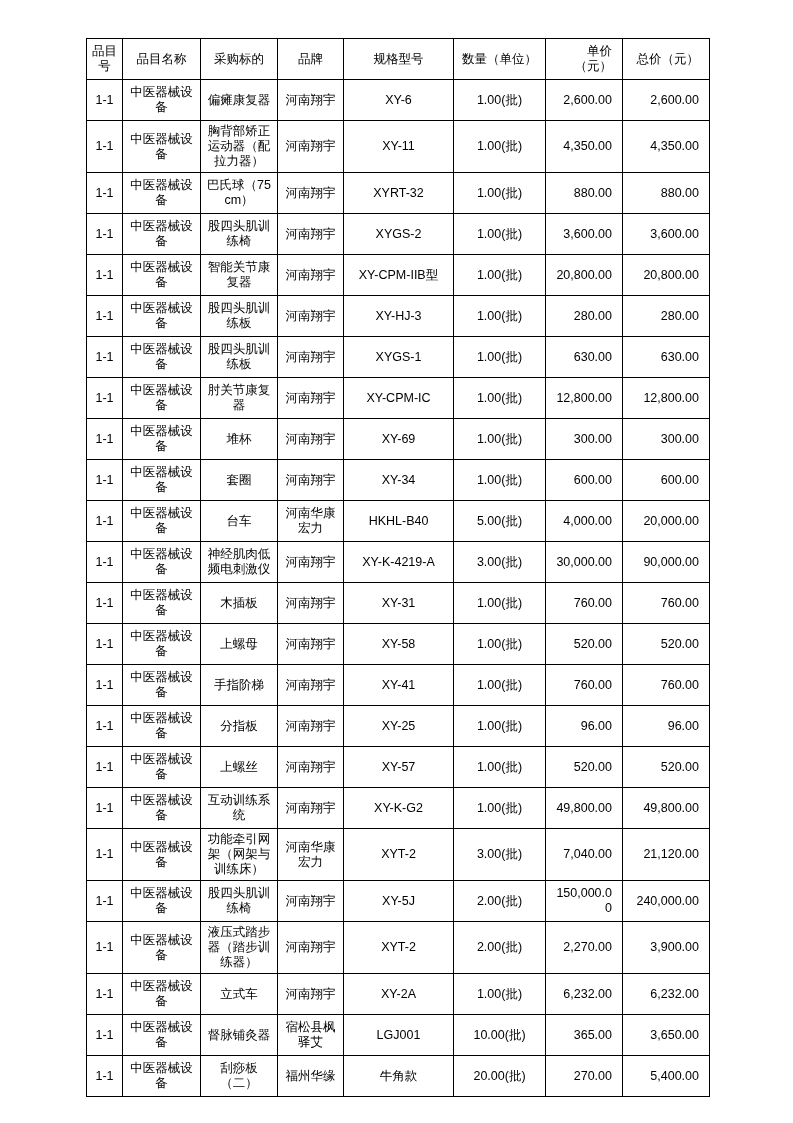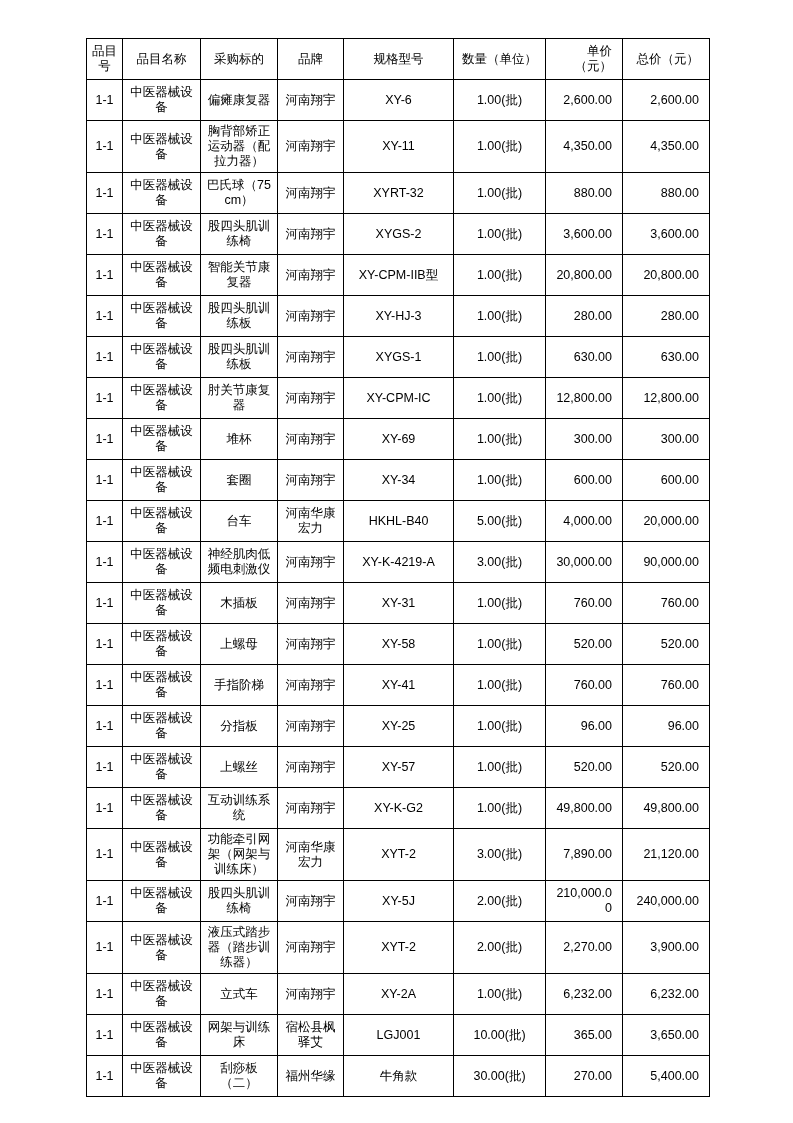--- a/index.html
+++ b/index.html
@@ -278,32 +278,32 @@
     <td class="num">49,800.00</td>
   </tr>
 
   <tr>
     <td>1-1</td>
     <td>中医器械设备</td>
     <td>功能牵引网架（网架与训练床）</td>
     <td>河南华康宏力</td>
     <td>XYT-2</td>
     <td>3.00(批)</td>
-    <td class="num">7,890.00</td>
+    <td class="num">7,040.00</td>
     <td class="num">21,120.00</td>
   </tr>
 
   <tr>
     <td>1-1</td>
     <td>中医器械设备</td>
     <td>股四头肌训练椅</td>
     <td>河南翔宇</td>
     <td>XY-5J</td>
     <td>2.00(批)</td>
-    <td class="num">210,000.00</td>
+    <td class="num">150,000.00</td>
     <td class="num">240,000.00</td>
   </tr>
 
   <tr>
     <td>1-1</td>
     <td>中医器械设备</td>
     <td>液压式踏步器（踏步训练器）</td>
     <td>河南翔宇</td>
     <td>XYT-2</td>
     <td>2.00(批)</td>
@@ -318,32 +318,32 @@
     <td>河南翔宇</td>
     <td>XY-2A</td>
     <td>1.00(批)</td>
     <td class="num">6,232.00</td>
     <td class="num">6,232.00</td>
   </tr>
 
   <tr>
     <td>1-1</td>
     <td>中医器械设备</td>
-    <td>网架与训练床</td>
+    <td>督脉铺灸器</td>
     <td>宿松县枫驿艾</td>
     <td>LGJ001</td>
     <td>10.00(批)</td>
     <td class="num">365.00</td>
     <td class="num">3,650.00</td>
   </tr>
 
   <tr>
     <td>1-1</td>
     <td>中医器械设备</td>
     <td>刮痧板（二）</td>
     <td>福州华缘</td>
     <td>牛角款</td>
-    <td>30.00(批)</td>
+    <td>20.00(批)</td>
     <td class="num">270.00</td>
     <td class="num">5,400.00</td>
   </tr>
 </tbody>
 </table>
 
 </body></html>

